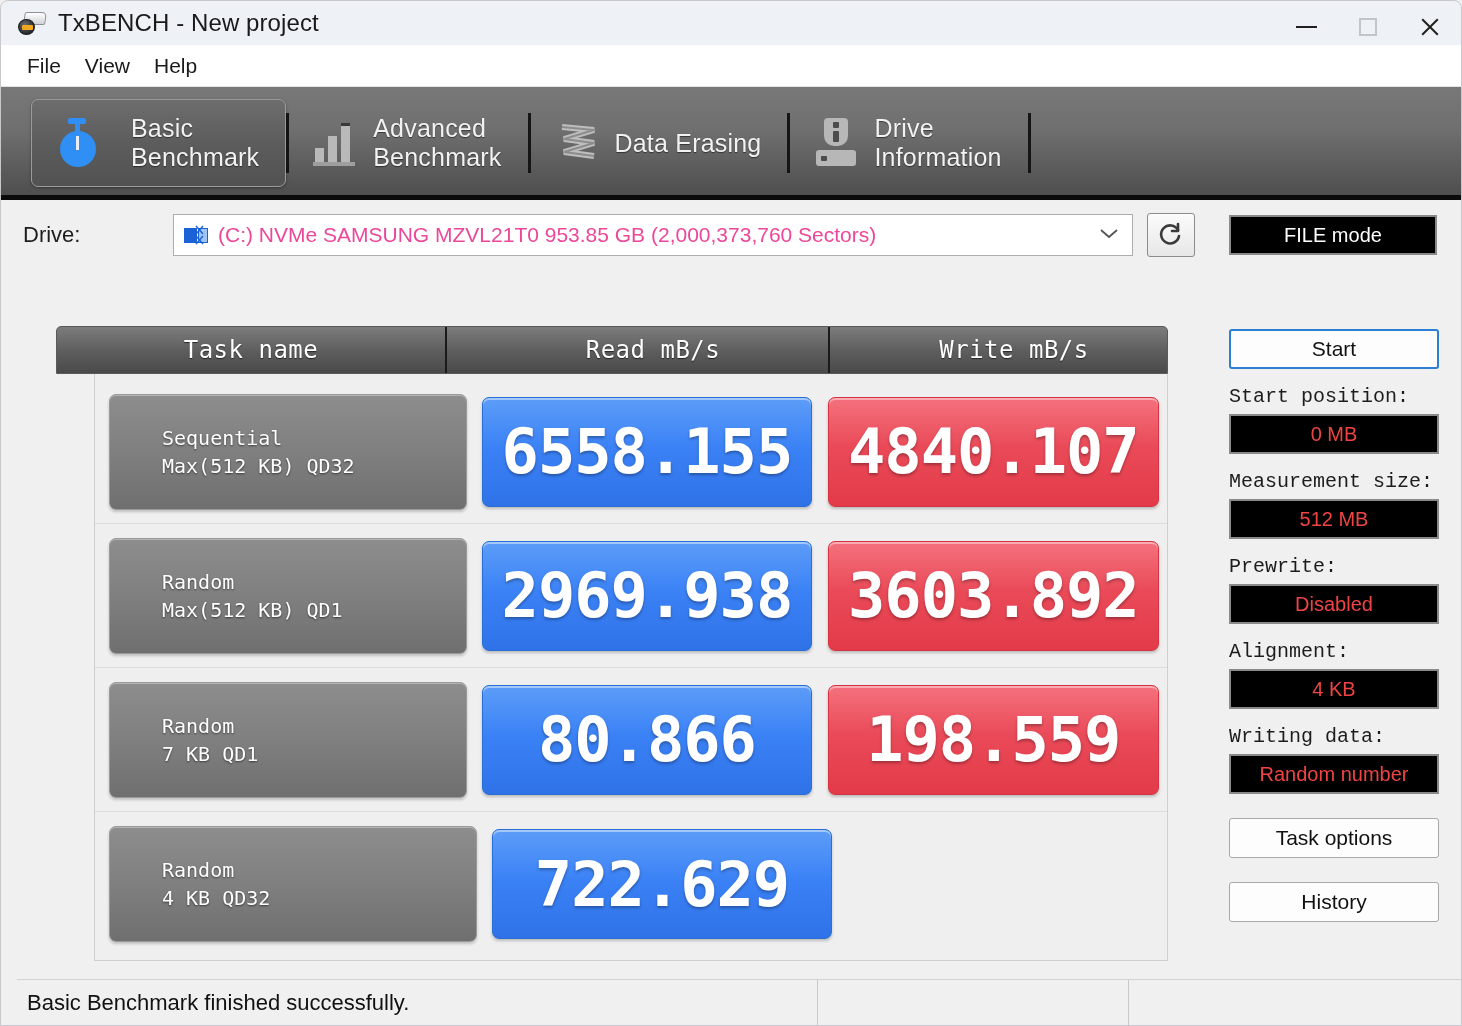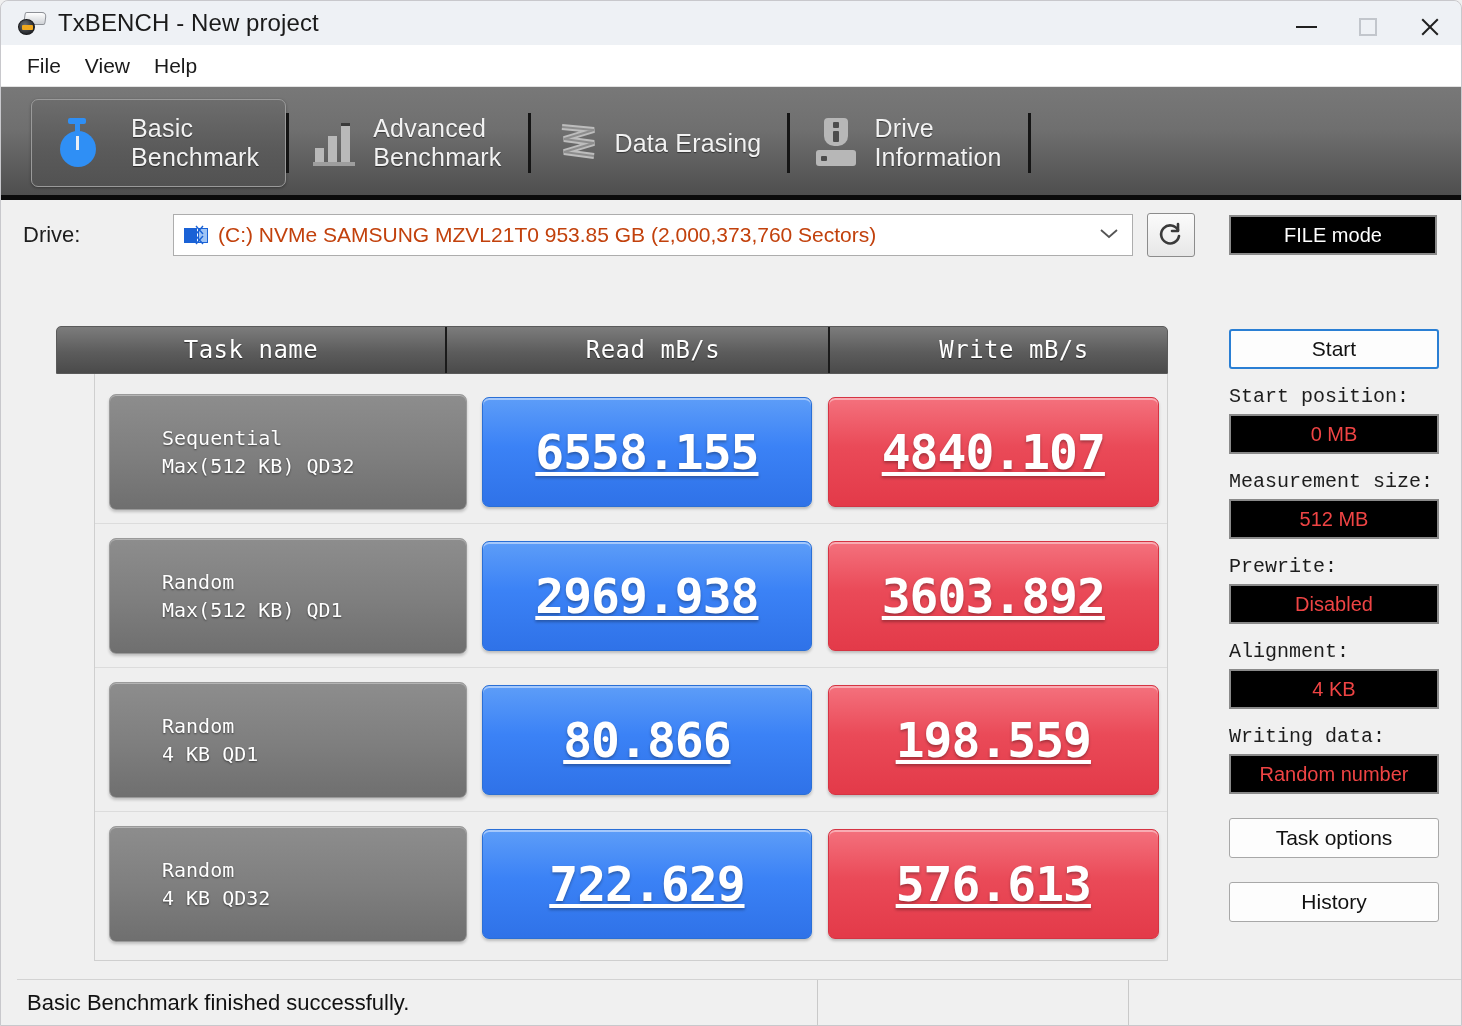--- a/index.html
+++ b/index.html
@@ -158,21 +158,21 @@
     background: #ffffff; border: 1px solid #adadad;
     display: flex; align-items: center;
     padding: 0 6px 0 10px;
     position: relative;
   }
   .drive-diskicon { width: 26px; height: 20px; position: relative; margin-right: 8px; flex:none;}
   .drive-diskicon .dd1 { position:absolute; left:0; top:3px; width:13px; height:15px; background:#1a62d6;}
   .drive-diskicon .dd2 { position:absolute; left:14px; top:3px; width:10px; height:15px; background:#9fc4f5; border:1px solid #1a62d6;}
   .drive-diskicon .dx  { position:absolute; left:11px; top:0px; width:9px; height:20px; }
   .drive-combo-text {
-    flex: 1; font-size: 21px; color: #c2410c; white-space: nowrap; overflow: hidden;
+    flex: 1; font-size: 21px; color: #ec4899; white-space: nowrap; overflow: hidden;
   }
   .combo-arrow {
     width: 34px; text-align: center; color: #4a4a4a; font-size: 17px;
   }
   .refresh-btn {
     width: 48px; height: 44px; margin-left: 14px;
     background: linear-gradient(#fbfbfb, #e7e7e7);
     border: 1px solid #8c8c8c; border-radius: 3px;
     display:flex; align-items:center; justify-content:center;
     cursor: default;
@@ -238,24 +238,23 @@
     text-shadow: 0 1px 2px rgba(0,0,0,.55);
     cursor: default;
   }
 
   .val-cell {
     height: 110px;
     border-radius: 7px;
     display: flex; align-items: center; justify-content: center;
     color: #fff;
     font-family: "DejaVu Sans Mono", monospace;
-    font-size: 48px; font-weight: bold;
+    font-size: 62px; font-weight: bold;
     letter-spacing: -1px;
     text-shadow: 0 2px 3px rgba(0,0,0,.30);
-    text-decoration: underline;
   }
   .val-read {
     width: 340px; margin-left: 15px;
     background: linear-gradient(#5d9df8 0%, #3b82f6 45%, #2f72e8 100%);
     border: 1px solid #2a6fd6;
     box-shadow: inset 0 2px 0 rgba(255,255,255,.45), 0 2px 3px rgba(0,0,0,.22);
   }
   .val-write {
     width: 342px; margin-left: 16px;
     background: linear-gradient(#f4717d 0%, #ea4a58 45%, #e33a49 100%);
@@ -440,33 +439,32 @@
           <span>Random</span>
           <span>Max(512 KB) QD1</span>
         </div>
         <div class="val-cell val-read">2969.938</div>
         <div class="val-cell val-write">3603.892</div>
       </div>
 
       <div class="res-row">
         <div class="task-cell">
           <span>Random</span>
-          <span>4 KB QD1</span>
+          <span>7 KB QD1</span>
         </div>
         <div class="val-cell val-read">80.866</div>
         <div class="val-cell val-write">198.559</div>
       </div>
 
       <div class="res-row">
         <div class="task-cell">
           <span>Random</span>
           <span>4 KB QD32</span>
         </div>
         <div class="val-cell val-read">722.629</div>
-        <div class="val-cell val-write">576.613</div>
       </div>
 
     </div>
   </div>
 
   <div class="sidepanel">
     <div class="side-btn focus">Start</div>
 
     <div class="side-label">Start position:</div>
     <div class="side-value">0 MB</div>

